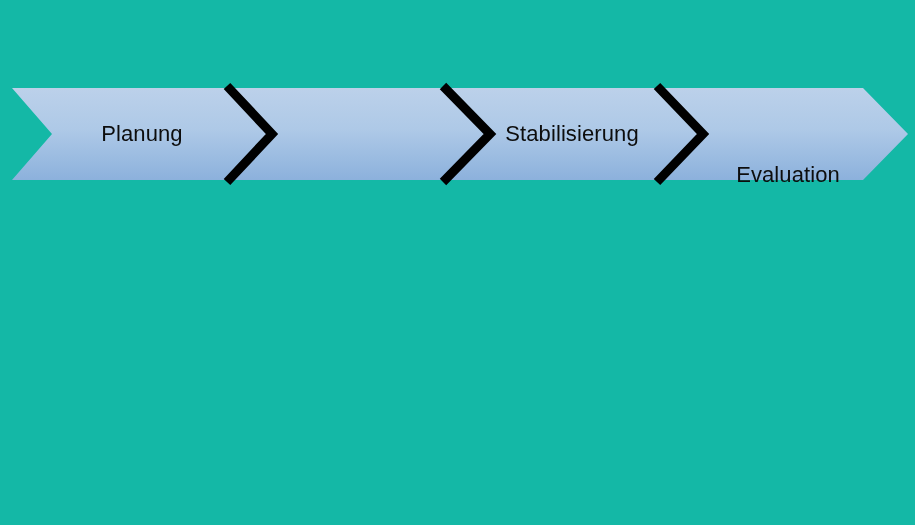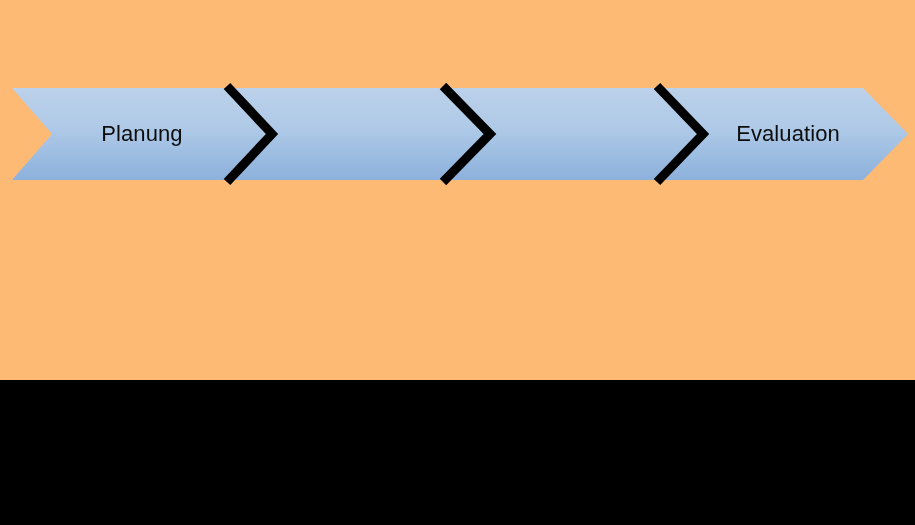--- a/index.html
+++ b/index.html
@@ -9,22 +9,22 @@
   }
   body {
     width: 915px;
     height: 525px;
     overflow: hidden;
     font-family: "Liberation Sans", sans-serif;
   }
   #canvas {
     position: relative;
     width: 915px;
-    height: 380px;
-    background: #fdba74;
+    height: 525px;
+    background: #14b8a6;
   }
   #process-chevron-diagram {
     position: absolute;
     left: 0;
     top: 0;
     width: 915px;
     height: 525px;
   }
   .chevron-svg {
     position: absolute;
@@ -44,21 +44,21 @@
     font-size: 22px;
     font-weight: 400;
     color: #0d0d0d;
     letter-spacing: 0.1px;
     white-space: nowrap;
     -webkit-font-smoothing: antialiased;
   }
   .stage-1 { left: 52px;  width: 180px; }
   .stage-2 { left: 272px; width: 180px; }
   .stage-3 { left: 482px; width: 180px; }
-  .stage-4 { left: 698px; width: 180px; }
+  .stage-4 { left: 698px; width: 180px; margin-top: 41px; }
 </style>
 </head>
 <body>
 
 <div id="canvas">
 
   <div id="process-chevron-diagram">
 
     <svg class="chevron-svg" viewBox="0 0 915 525" xmlns="http://www.w3.org/2000/svg">
       <defs>
@@ -76,17 +76,18 @@
       <g fill="none" stroke="#000000" stroke-width="9" stroke-linejoin="miter" stroke-linecap="butt">
         <polyline points="227,86 272,134 227,182"></polyline>
         <polyline points="443,86 490,134 443,182"></polyline>
         <polyline points="657,86 703,134 657,182"></polyline>
       </g>
     </svg>
 
     <div class="stage-label stage-1">Planung</div>
 
 
+    <div class="stage-label stage-3">Stabilisierung</div>
 
     <div class="stage-label stage-4">Evaluation</div>
 
   </div>
 </div>
 
 </body></html>

